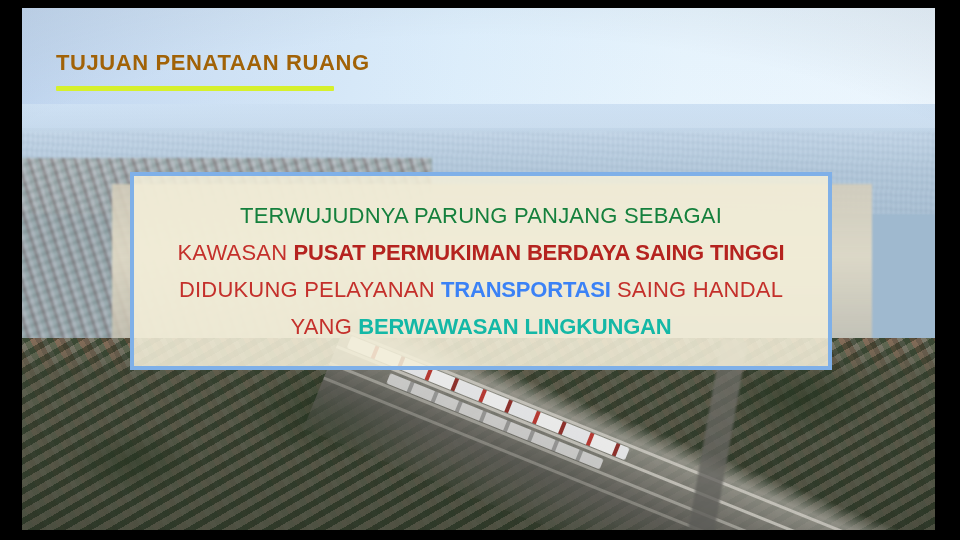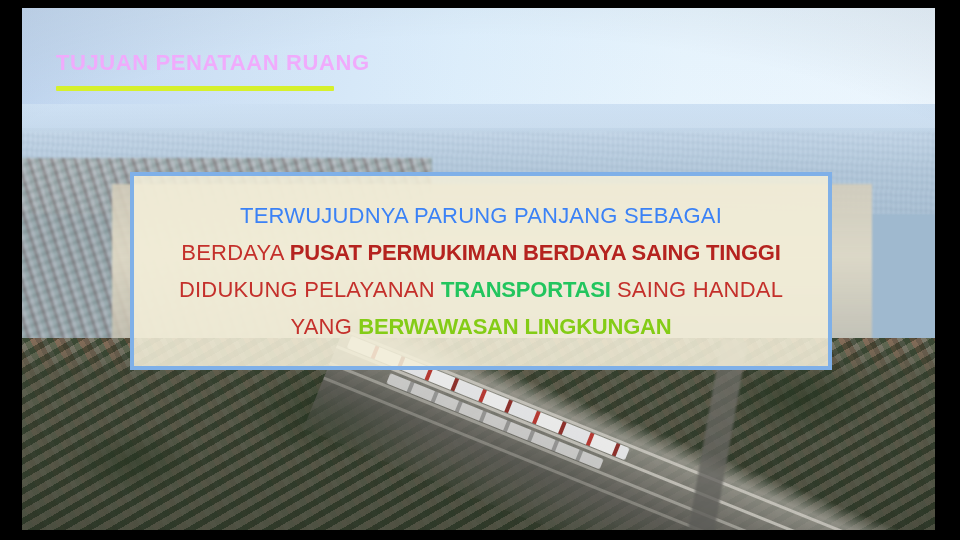--- a/index.html
+++ b/index.html
@@ -291,40 +291,40 @@
       <div class="train"></div>
       <div class="train2"></div>
     </div>
 
     <div class="road"></div>
     <div class="photo-tone"></div>
 
   </div>
 
   <div id="title-block">
-    <div id="title-text" style="color: #f0abfc;">TUJUAN PENATAAN RUANG</div>
+    <div id="title-text" style="color: #a16207;">TUJUAN PENATAAN RUANG</div>
     <div id="title-rule" style="background: rgb(214, 240, 44);"></div>
   </div>
 
   <div id="statement-box" style="border-color: rgb(127, 176, 232);">
 
-    <div class="stmt-line" style="color: #3b82f6;">
+    <div class="stmt-line" style="color: #15803d;">
       <span>TERWUJUDNYA PARUNG PANJANG SEBAGAI</span>
     </div>
 
     <div class="stmt-line" style="color: rgb(196, 48, 43);">
-      <span>BERDAYA </span><span class="bold" style="color: rgb(181, 35, 31);">PUSAT PERMUKIMAN BERDAYA SAING TINGGI</span>
+      <span>KAWASAN </span><span class="bold" style="color: rgb(181, 35, 31);">PUSAT PERMUKIMAN BERDAYA SAING TINGGI</span>
     </div>
 
     <div class="stmt-line" style="color: rgb(196, 48, 43);">
-      <span>DIDUKUNG PELAYANAN </span><span class="bold" style="color: #22c55e;">TRANSPORTASI</span><span> SAING HANDAL</span>
+      <span>DIDUKUNG PELAYANAN </span><span class="bold" style="color: #3b82f6;">TRANSPORTASI</span><span> SAING HANDAL</span>
     </div>
 
     <div class="stmt-line" style="color: rgb(196, 48, 43);">
-      <span>YANG </span><span class="bold" style="color: #84cc16;">BERWAWASAN LINGKUNGAN</span>
+      <span>YANG </span><span class="bold" style="color: #14b8a6;">BERWAWASAN LINGKUNGAN</span>
     </div>
 
   </div>
 
   <div class="bar" id="bar-top"></div>
   <div class="bar" id="bar-bottom"></div>
   <div class="bar" id="bar-left"></div>
   <div class="bar" id="bar-right"></div>
 
 </div>

